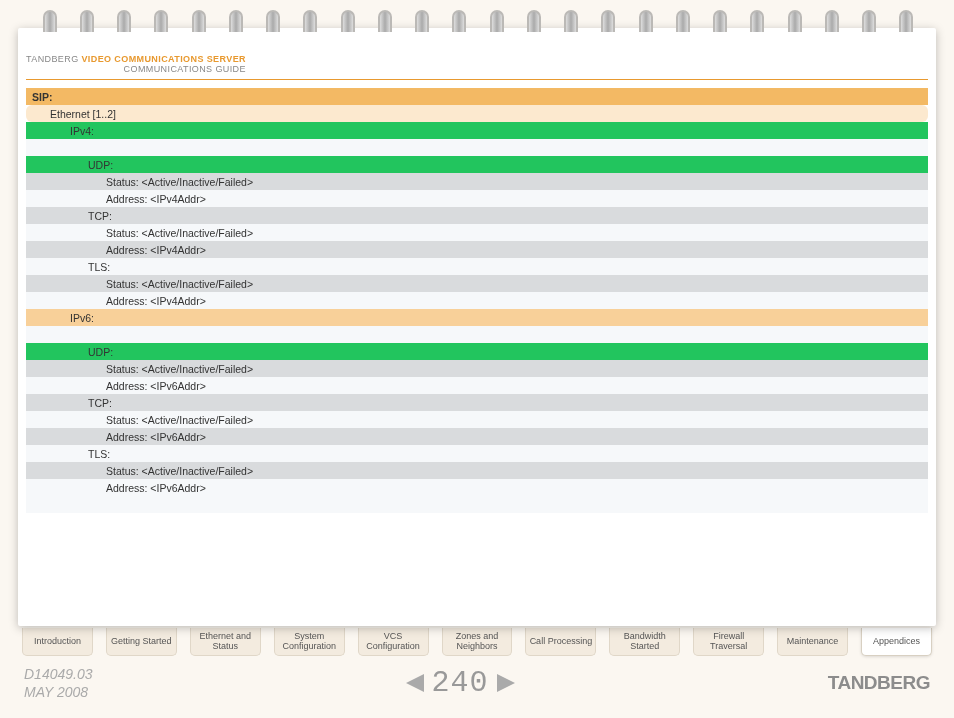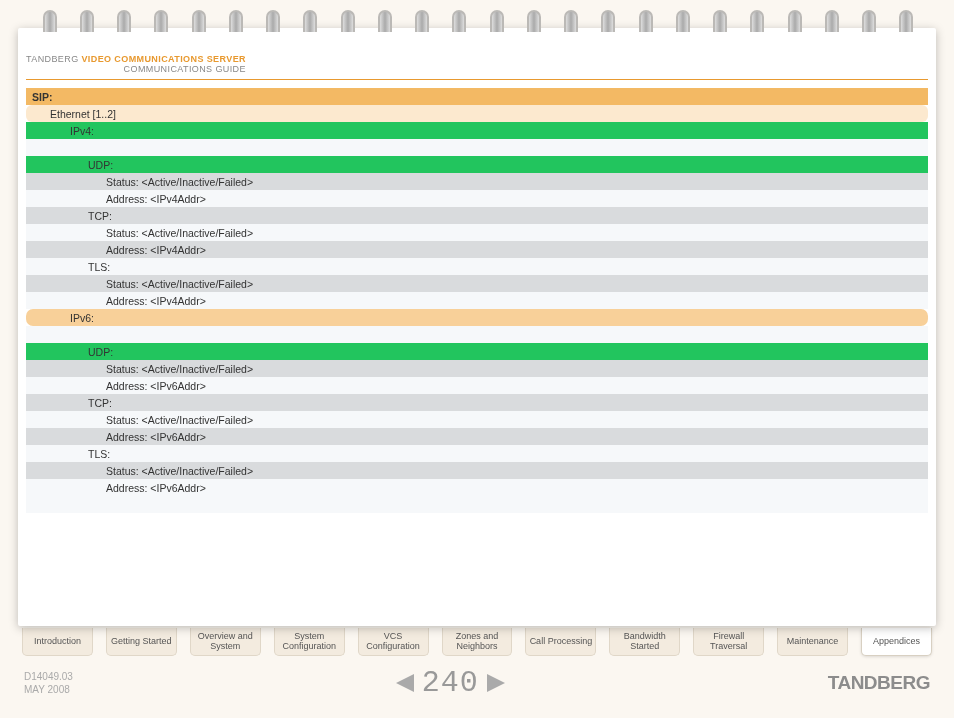--- a/index.html
+++ b/index.html
@@ -77,21 +77,21 @@
     padding-left: 6px;
   }
   .row span { white-space: pre; }
   .lvl0 { padding-left: 6px; }
   .lvl1 { padding-left: 24px; }
   .lvl2 { padding-left: 44px; }
   .lvl3 { padding-left: 62px; }
   .lvl4 { padding-left: 80px; }
   .bg-dkorange { background: #f3b964; font-weight: bold; color: #333; }
   .bg-ltorange { background: #fce9cf; color: #333; border-radius: 6px; }
-  .bg-mdorange { background: #f8d099; color: #333; border-radius: 7px; }
+  .bg-mdorange { background: #f8d099; color: #333; }
   .bg-grey { background: #d9dbdd; color: #333; }
   .bg-ltblue { background: #f6f8fa; color: #333; }
   .bg-cream { background: #22c55e; color: #333; }
 
   .tabs-wrap {
     display: flex;
     gap: 13px;
     margin: 2px 12px 0 12px;
     padding: 0 10px;
   }
@@ -117,21 +117,21 @@
     border-color: #d8d0c2;
     box-shadow: 0 1px 3px rgba(0,0,0,0.12);
   }
   .footer {
     display: flex;
     align-items: center;
     justify-content: space-between;
     margin: 8px 24px 0 24px;
     height: 38px;
   }
-  .docnum { font-size: 10px; color: #aaa; line-height: 1.3; }
+  .docnum { font-size: 14px; color: #aaa; line-height: 1.3; font-style: italic; }
   .pager {
     display: flex;
     align-items: center;
     gap: 8px;
     color: #999;
     font-family: Liberation Mono, monospace;
   }
   .pg-arrow {
     width: 0; height: 0;
     border-top: 9px solid transparent;
@@ -265,21 +265,21 @@
       </div>
       <div class="row bg-ltblue lvl0">
         <span></span>
       </div>
     </div>
 </div>
 
 <div class="tabs-wrap" id="tabs">
     <div class="tab">Introduction</div>
     <div class="tab">Getting Started</div>
-    <div class="tab">Overview and System</div>
+    <div class="tab">Ethernet and Status</div>
     <div class="tab">System Configuration</div>
     <div class="tab">VCS Configuration</div>
     <div class="tab">Zones and Neighbors</div>
     <div class="tab">Call Processing</div>
     <div class="tab">Bandwidth Started</div>
     <div class="tab">Firewall Traversal</div>
     <div class="tab">Maintenance</div>
     <div class="tab active">Appendices</div>
   </div>
 

